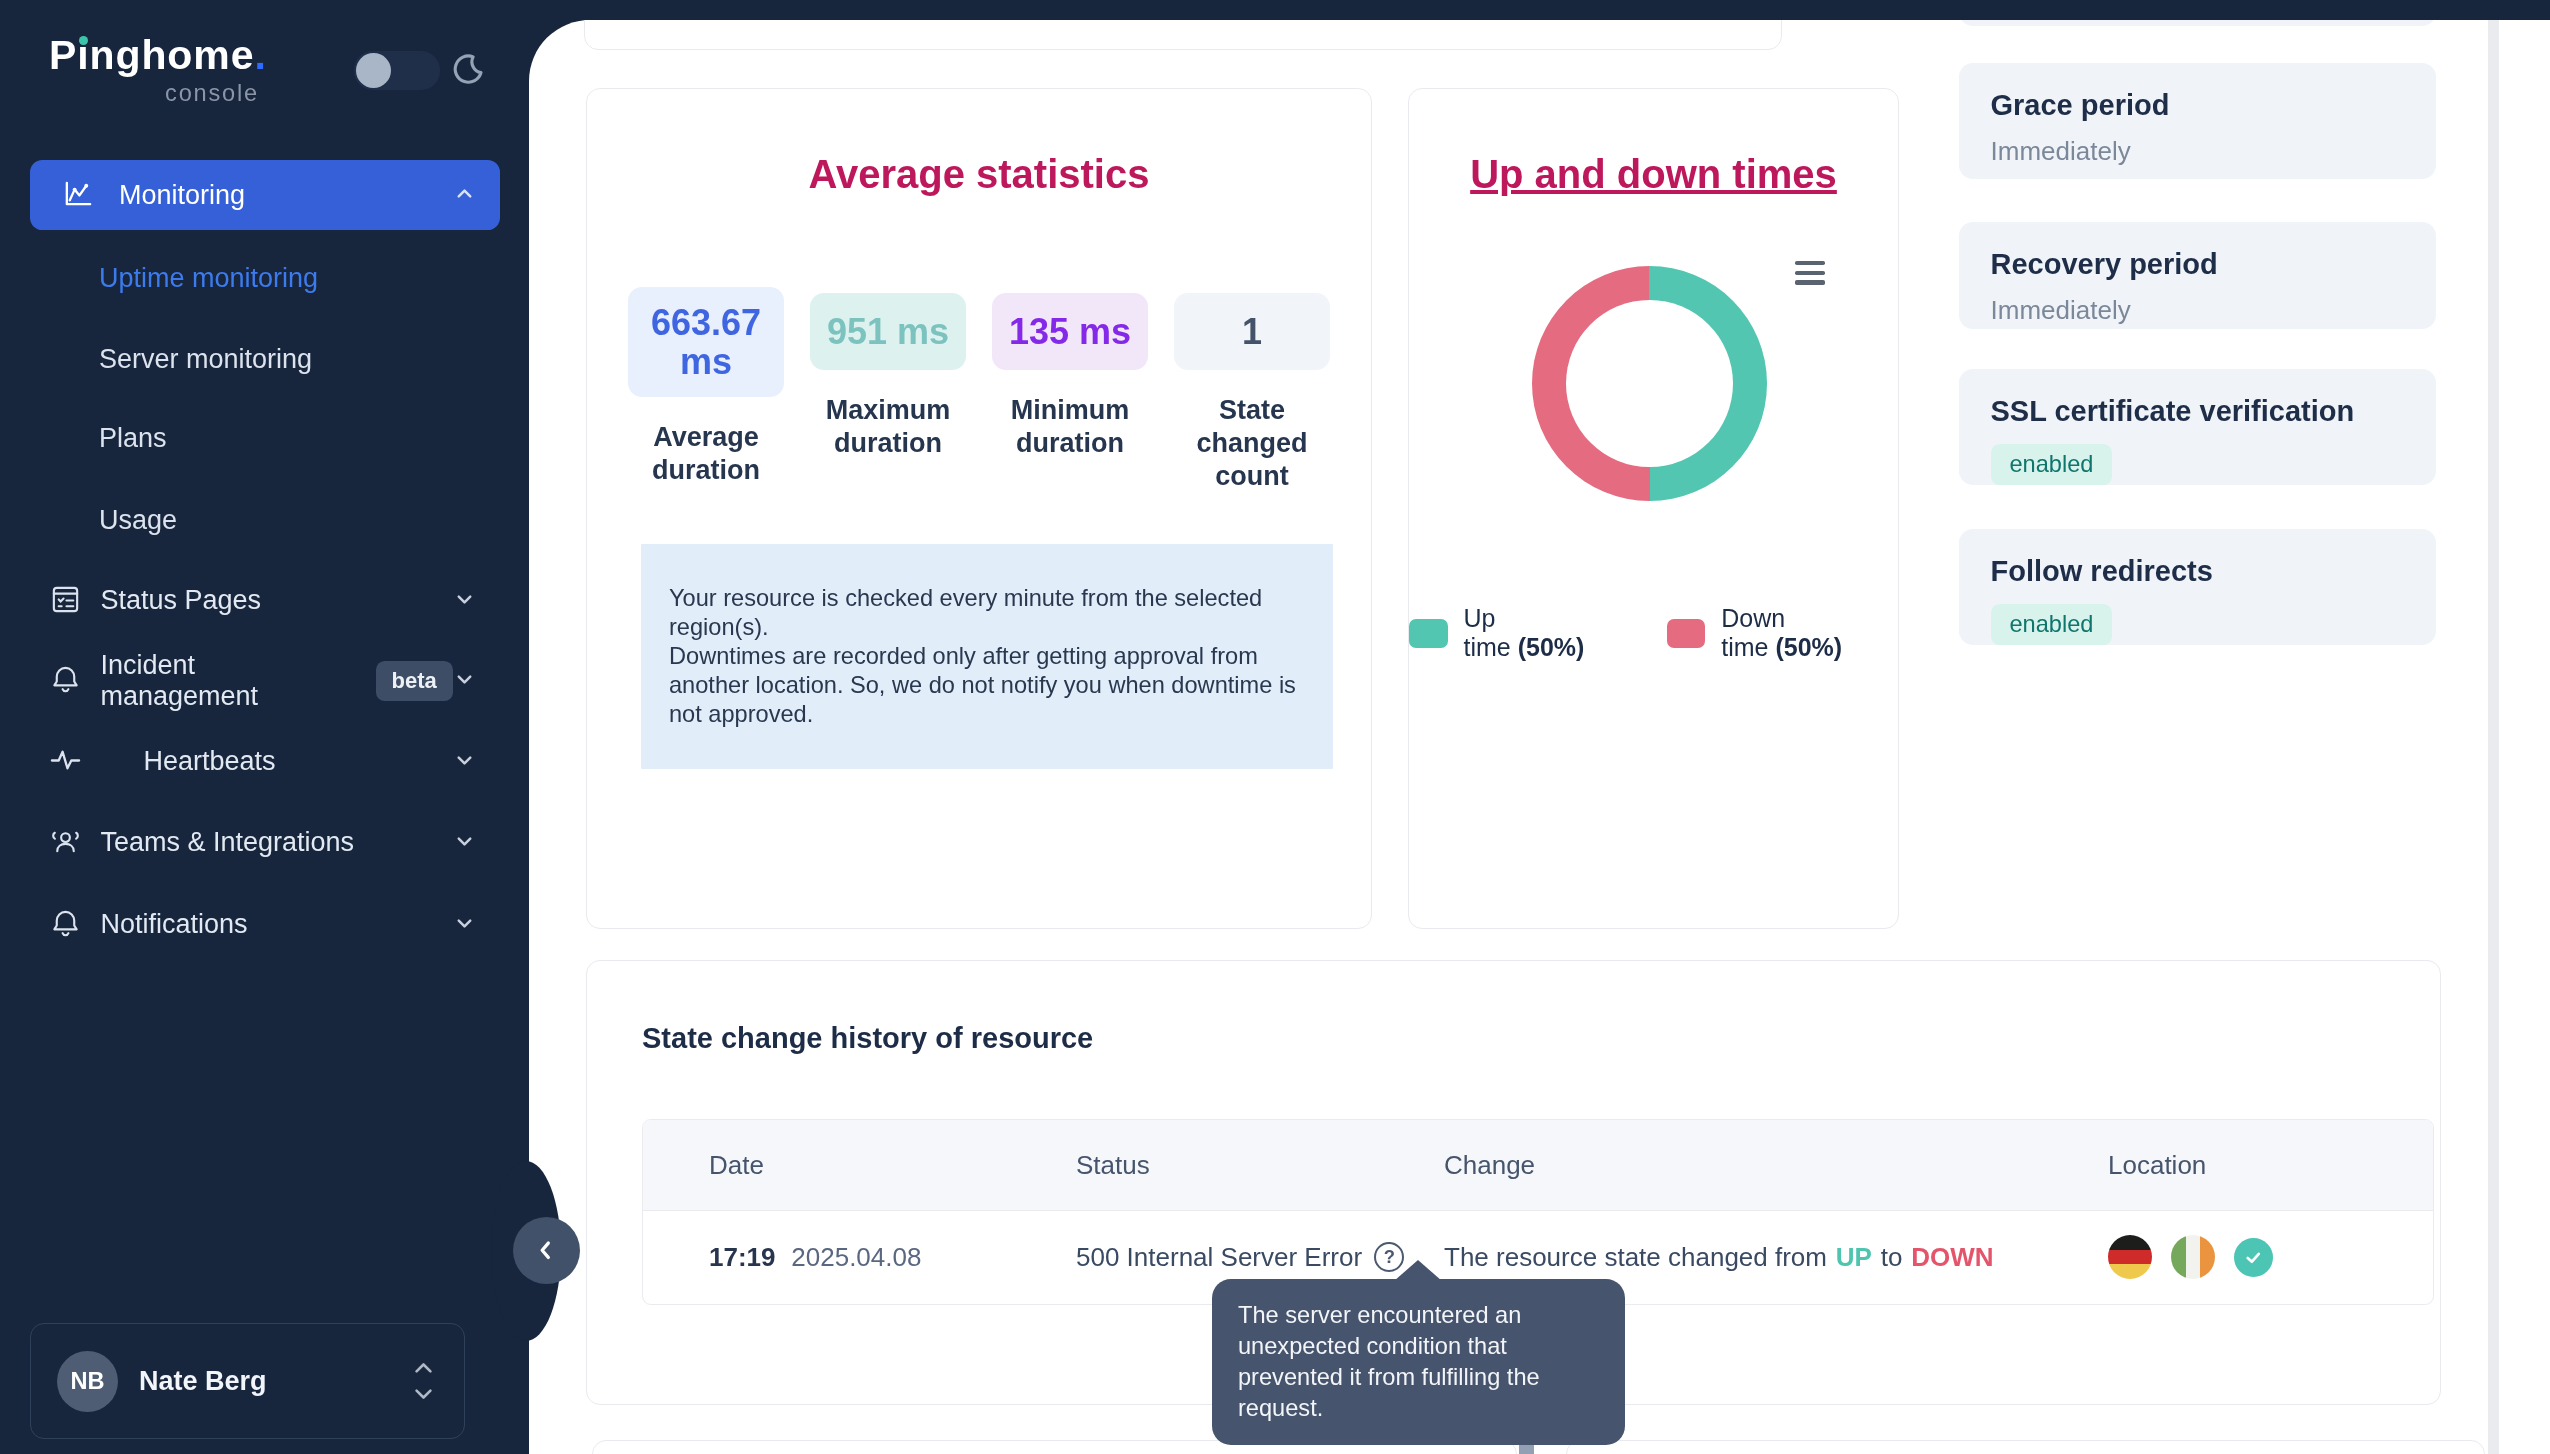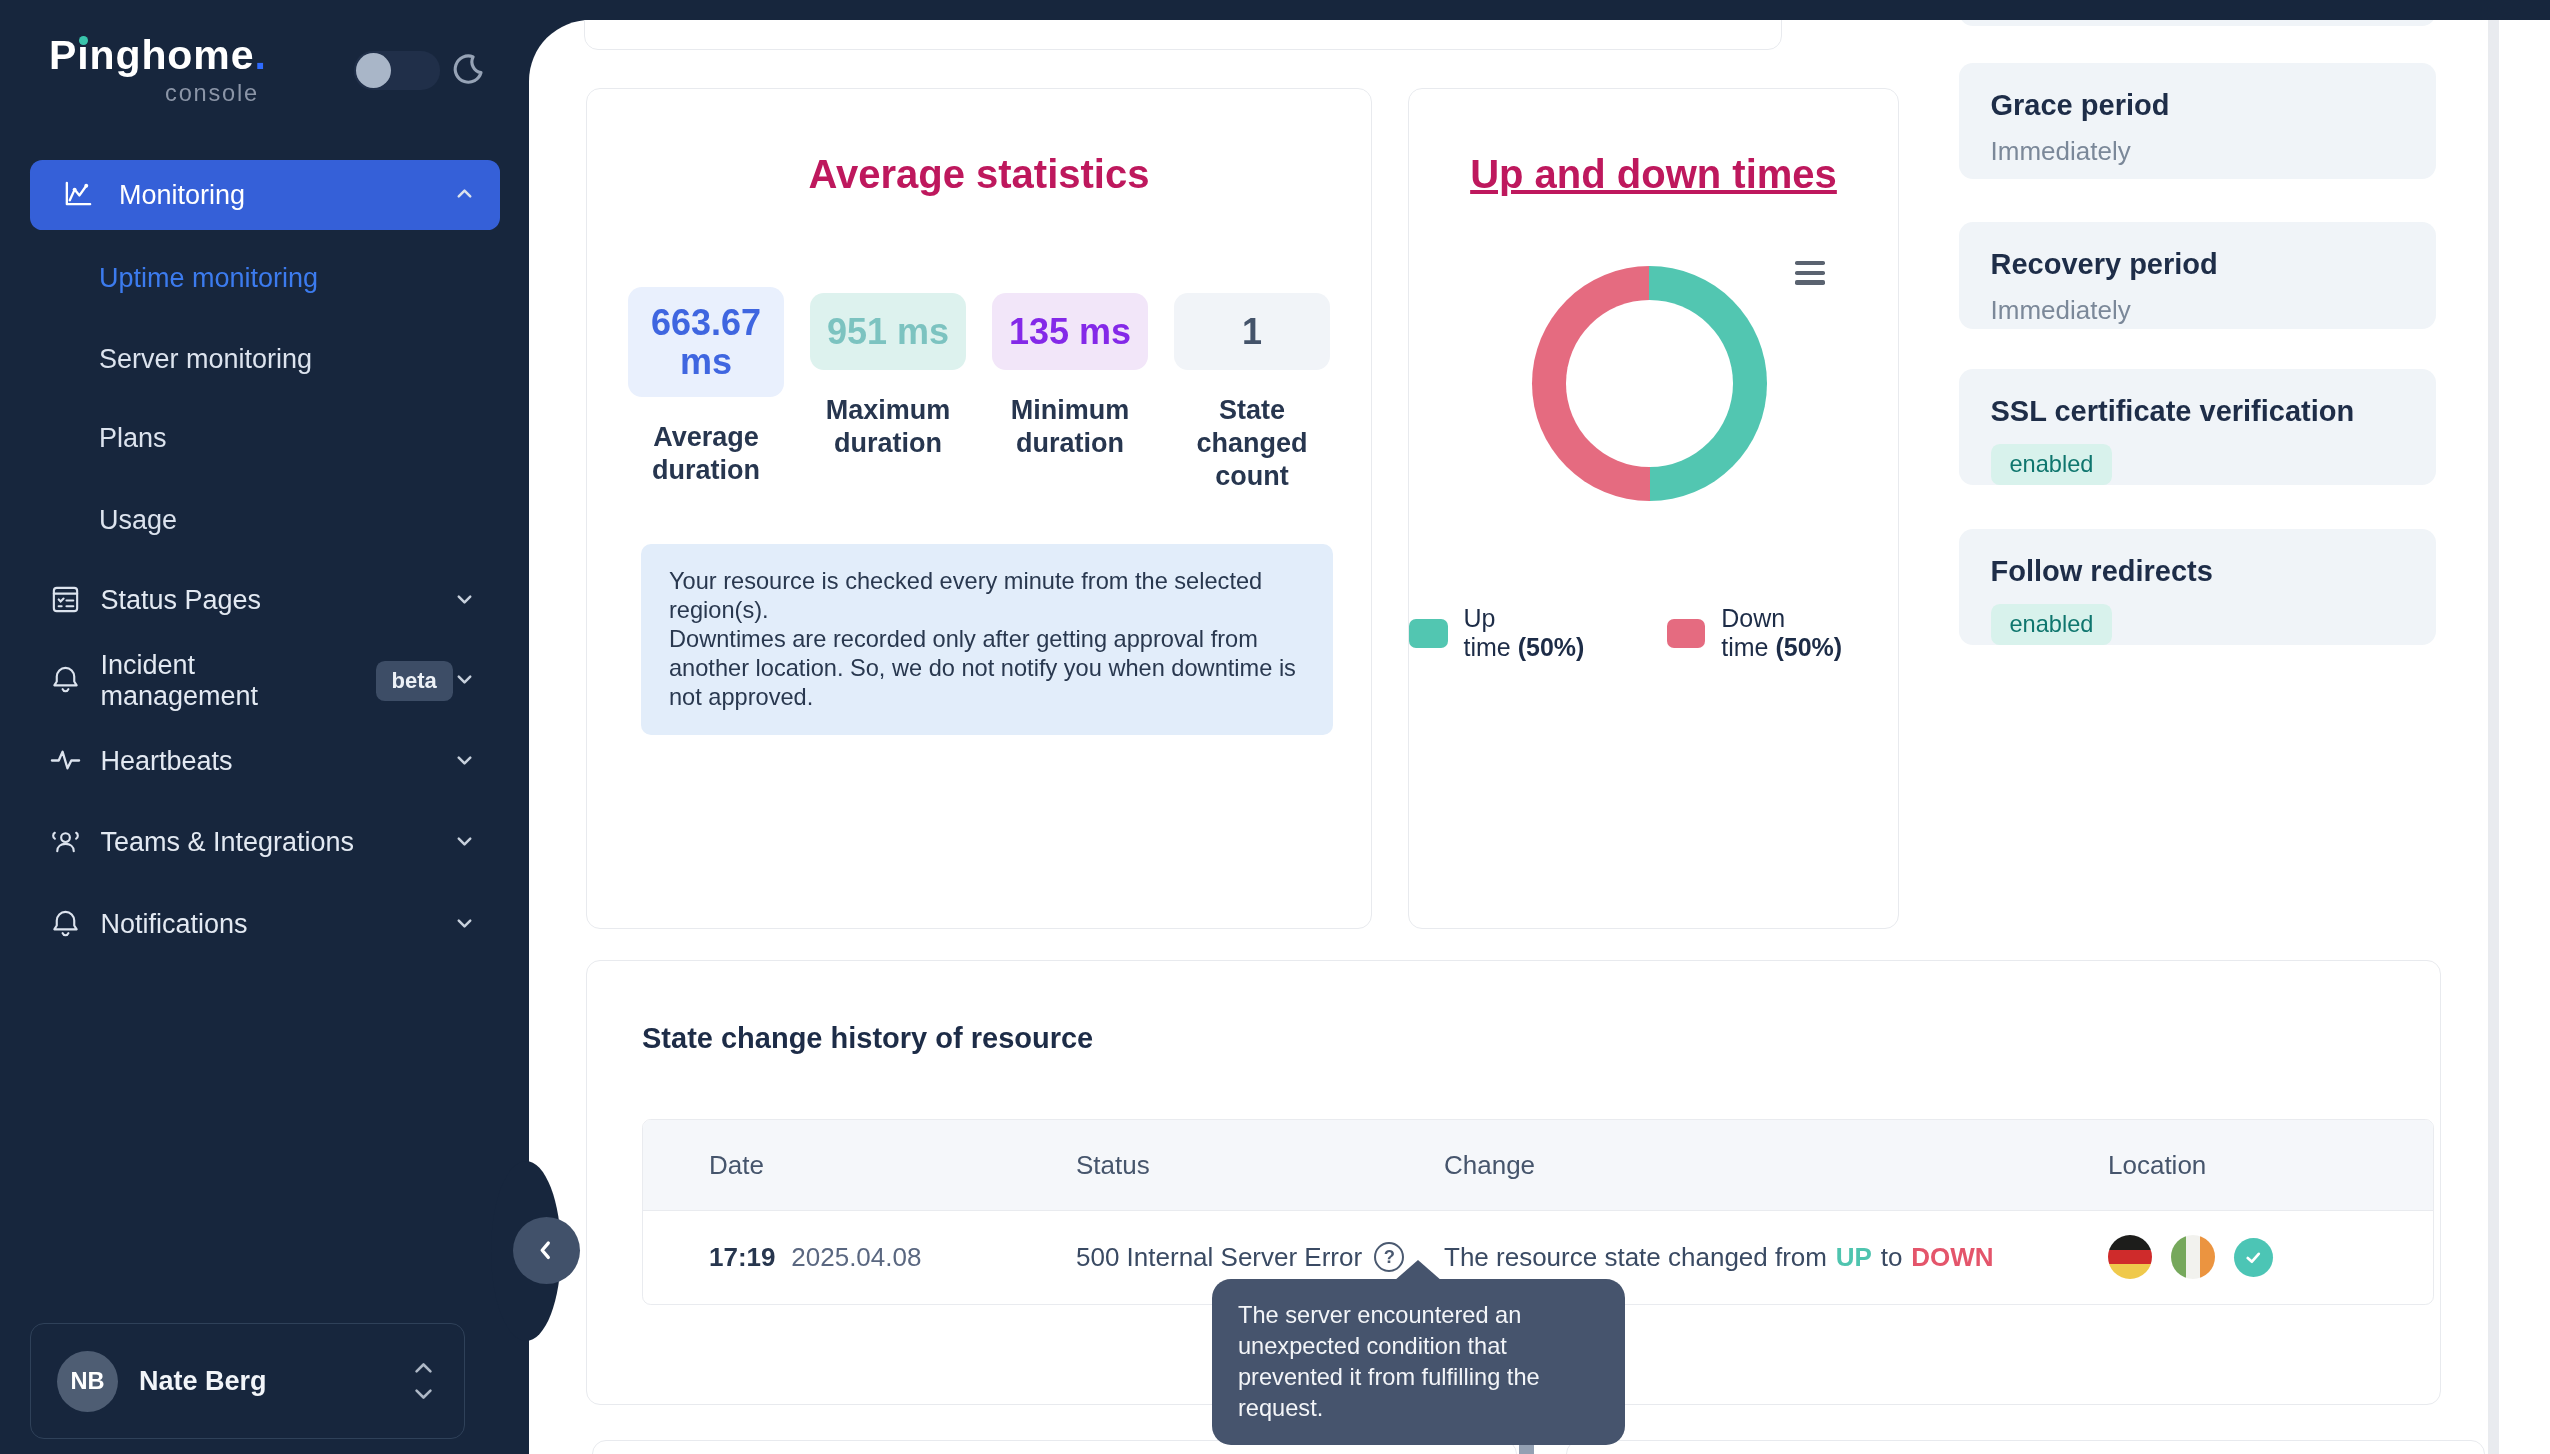--- a/index.html
+++ b/index.html
@@ -46,21 +46,21 @@
   .card-title { text-align:center; font-size:40px; font-weight:bold; color:#be185d; }
   .avg-card .card-title { margin-top:63px; }
   .stats-row { position:absolute; left:0; top:198px; width:100%; display:flex; justify-content:center; gap:26px; align-items:flex-start; }
   .stat-col { width:156px; display:flex; flex-direction:column; align-items:center; }
   .stat-box { width:100%; border-radius:14px; display:flex; align-items:center; justify-content:center; text-align:center; font-weight:bold; font-size:36px; line-height:39px; }
   .stat-box.b0 { height:110px; background:#e9f0fd; color:#3f66e0; padding:0 17.5px; }
   .stat-box.b1 { height:77px; background:#ddf2ee; color:#7cc3c0; margin-top:6.1px; }
   .stat-box.b2 { height:77px; background:#f2e6f9; color:#8429e8; margin-top:6.1px; }
   .stat-box.b3 { height:77px; background:#f1f4f8; color:#44536a; margin-top:6.1px; }
   .stat-label { margin-top:23.6px; font-size:27px; font-weight:bold; line-height:33px; color:#27364f; text-align:center; }
-  .info-box { position:absolute; left:54px; top:455px; width:692px; background:#e2edfa; border-radius:10px; padding:23px 28px; font-size:23.6px; line-height:29px; color:#29384f; }
+  .info-box { position:absolute; left:54px; top:455px; width:692px; background:#e2edfa; border-radius:1px; padding:40px 28px; font-size:23.6px; line-height:29px; color:#29384f; }
 
   .ud-card { left:879px; top:68px; width:491px; height:841px; }
   .ud-card .card-title { margin-top:63px;text-decoration:underline; }
   .hamburger { position:absolute; left:386px; top:172px; width:30px; cursor:pointer; }
   .hamburger div { height:4.4px; background:#5a6370; border-radius:1.8px; margin-bottom:5.3px; }
   .donut { position:absolute; left:123px; top:177px; width:235px; height:235px; border-radius:50%; }
   .donut::after { content:""; position:absolute; inset:34px; background:#ffffff; border-radius:50%; }
   .legend { position:absolute; left:0; top:515px; width:100%; display:flex; flex-direction:row; align-items:center; gap:56px; }
   .legend-row { display:flex; align-items:center; gap:15.8px; }
   .legend-swatch { width:42px; height:29px; border-radius:7px; }
@@ -170,21 +170,21 @@
           </svg>
       </span>
       <span class="lbl">Incident management</span>
       <span class="beta-badge">beta</span>
       <span class="spacer"></span>
       <span><svg width="23" height="23" viewBox="0 0 24 24" fill="none" stroke="#c7d0dc" stroke-width="2.6" stroke-linecap="round" stroke-linejoin="round">
             <path d="M6 9 L12 15 L18 9"></path>
           </svg></span>
     </div>
 
-    <div class="nav-row" style="top:723px;">
+    <div class="nav-row" style="top:723px;gap:43px;">
       <span>
         <svg width="33" height="33" viewBox="0 0 34 34" fill="none" stroke="#dce3ee" stroke-width="2.4" stroke-linecap="round" stroke-linejoin="round">
             <path d="M3 17 h7 l4 -9 l5 17 l4 -8 h8"></path>
           </svg>
       </span>
       <span class="lbl">Heartbeats</span>
       <span class="spacer"></span>
       <span><svg width="23" height="23" viewBox="0 0 24 24" fill="none" stroke="#c7d0dc" stroke-width="2.6" stroke-linecap="round" stroke-linejoin="round">
             <path d="M6 9 L12 15 L18 9"></path>
           </svg></span>

